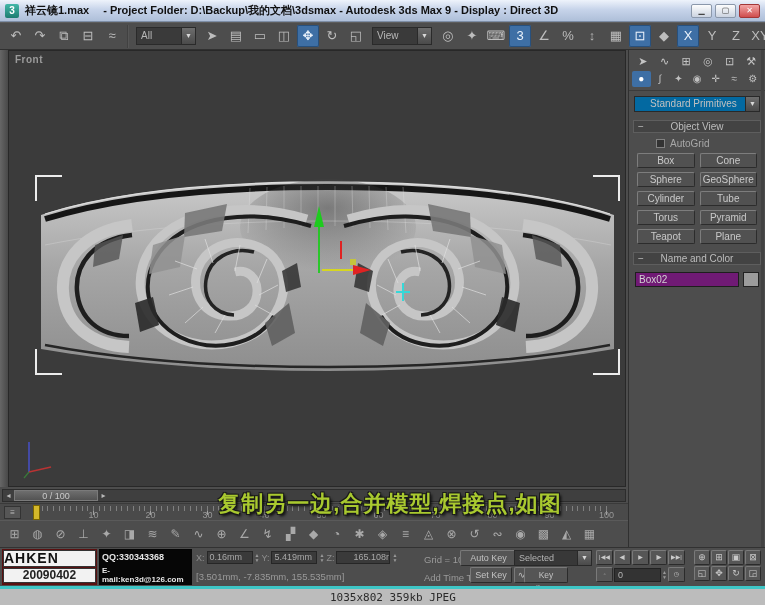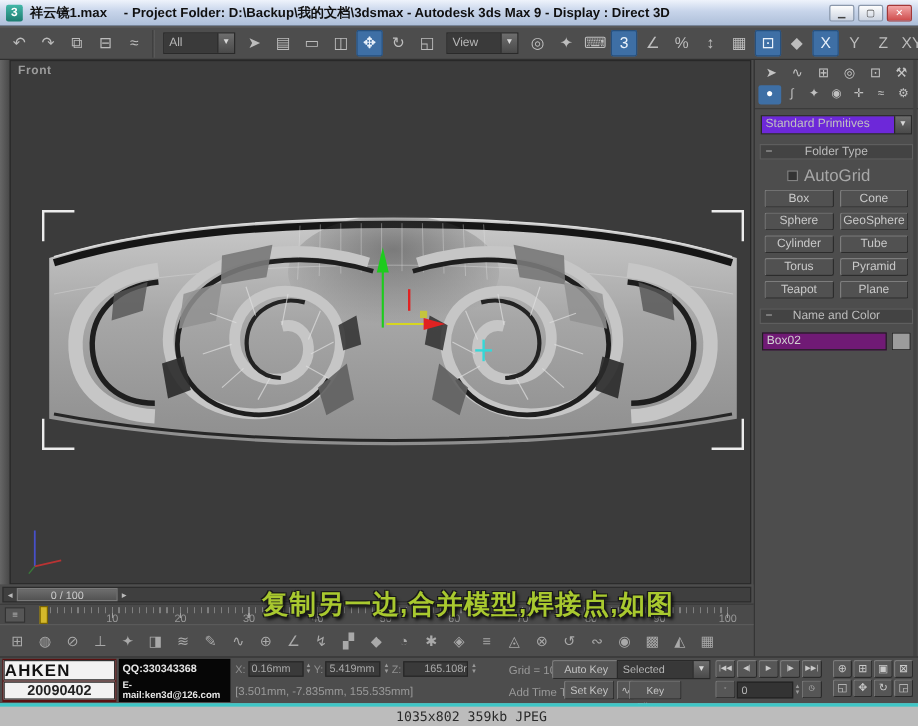--- a/index.html
+++ b/index.html
@@ -52,28 +52,28 @@
   
   .panel { position:absolute; right:0; top:50px; width:137px; height:497px;
     background:#4d4d4d; border-left:1px solid #303030; }
   .panel-scroll { position:absolute; right:1px; top:0; width:3px; height:100%; background:#424242; }
   .panel-tabs { display:flex; padding:3px 3px 0 3px; }
   .ptab { flex:1; height:17px; line-height:17px; text-align:center; color:#c4c4c4; font-size:11px; }
   .pcats { display:flex; padding:1px 3px 3px 3px; border-bottom:1px solid #3b3b3b; }
   .pcat { flex:1; height:16px; line-height:16px; text-align:center; color:#c0c0c0; font-size:10px; border-radius:2px; }
   .pcat.hl { background:#3e6fa5; color:#fff; }
   .pcombo { display:flex; margin:5px 5px 2px 5px; border:1px solid #292929; height:16px; }
-  .pcombo .field { flex:1; background:#6d28d9; color:#c0c0c0; font-size:10px; line-height:14px; padding:0 3px;
+  .pcombo .field { flex:1; background:#0369a1; color:#c0c0c0; font-size:10px; line-height:14px; padding:0 15px;
     overflow:hidden; white-space:nowrap; }
   .pcombo .drop { width:14px; background:linear-gradient(#6d6d6d,#4a4a4a); color:#d8d8d8; font-size:7px;
     text-align:center; line-height:14px; border-left:1px solid #292929; }
   .rollout { margin:8px 4px 0 4px; background:#434343; border:1px solid #5e5e5e; height:13px; position:relative;
     text-align:center; font-size:10px; color:#bdbdbd; line-height:12px; }
   .rollout .minus { position:absolute; left:4px; top:0; }
-  .autogrid { display:flex; align-items:center; gap:5px; margin:5px 0 2px 27px; font-size:14px; color:#a8a8a8; }
+  .autogrid { display:flex; align-items:center; gap:5px; margin:5px 0 2px 27px; font-size:10px; color:#a8a8a8; }
   .checkbox { width:9px; height:9px; background:#333; border:1px solid #828282; }
   .obj-buttons { display:grid; grid-template-columns:1fr 1fr; gap:4px 5px; margin:4px 8px; }
   .obj-btn { height:15px; line-height:14px; text-align:center; font-size:10px; color:#c9c9c9;
     background:#515151; border:1px solid; border-color:#7d7d7d #2c2c2c #2c2c2c #7d7d7d; border-radius:2px; }
   .name-row { display:flex; gap:4px; margin:7px 6px 0 6px; align-items:center; }
   .name-field { flex:1; height:15px; background:#701a75; border:1px solid #1e1e1e; color:#d2d2d2;
     font-size:10px; line-height:13px; padding:0 3px; }
   .color-swatch { width:16px; height:15px; background:#9c9c9c; border:1px solid #222; }
 
   
@@ -307,21 +307,21 @@
         <span class="pcat">≈</span>
         <span class="pcat">⚙</span>
       </div>
     <div class="pcombo">
       <span class="field">Standard Primitives</span>
       <span class="drop">▼</span>
     </div>
 
     <div class="rollout">
       <span class="minus">−</span>
-      <span>Folder Type</span>
+      <span>Object View</span>
     </div>
     <div class="autogrid">
       <span class="checkbox"></span>
       <span>AutoGrid</span>
     </div>
     <div class="obj-buttons">
 
     <div class="obj-btn">Box</div>
         <div class="obj-btn">Cone</div>
         <div class="obj-btn">Sphere</div>

